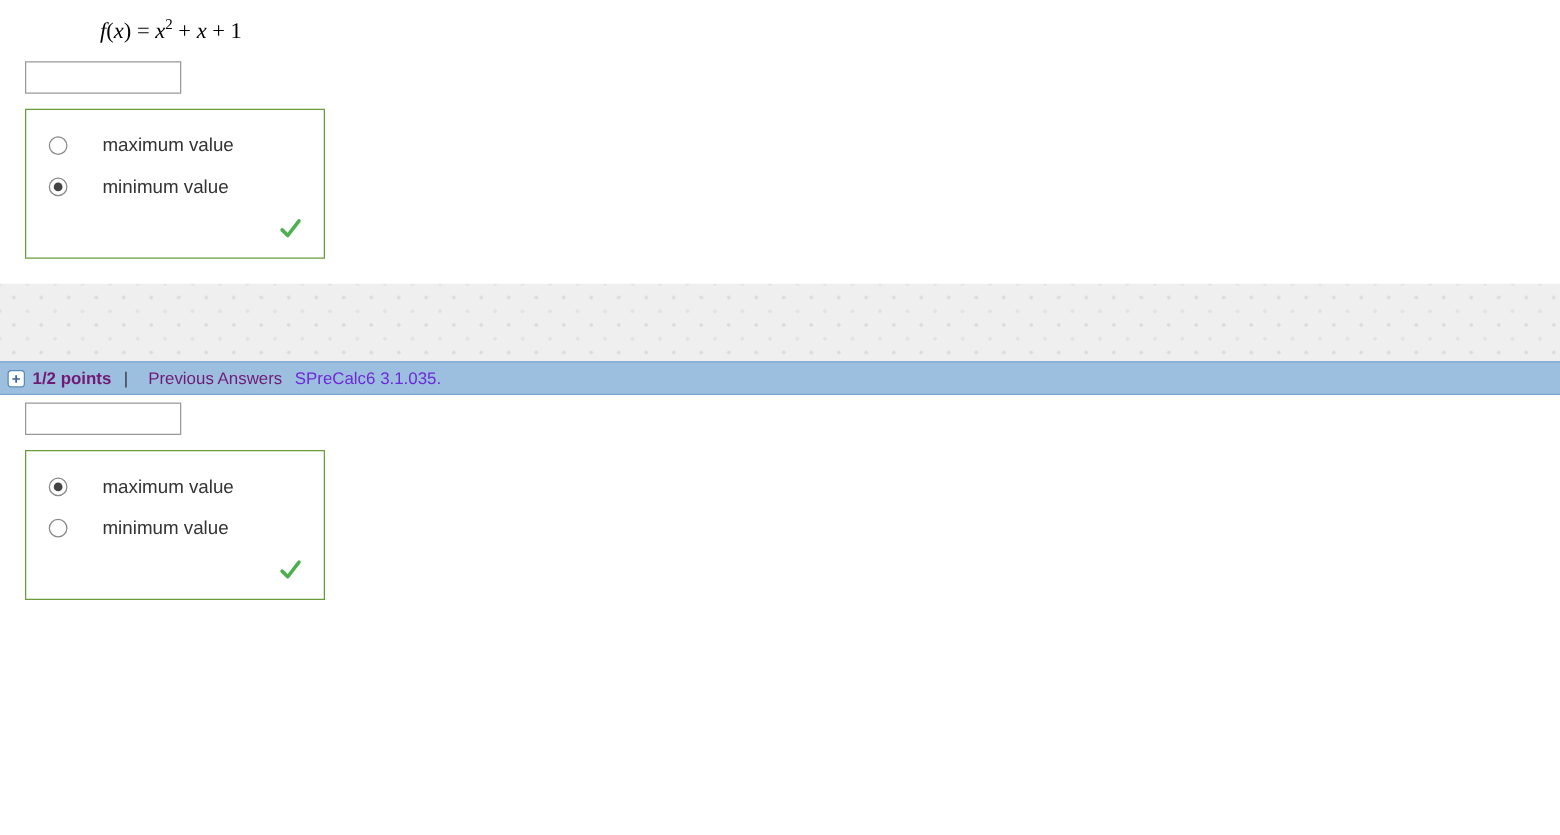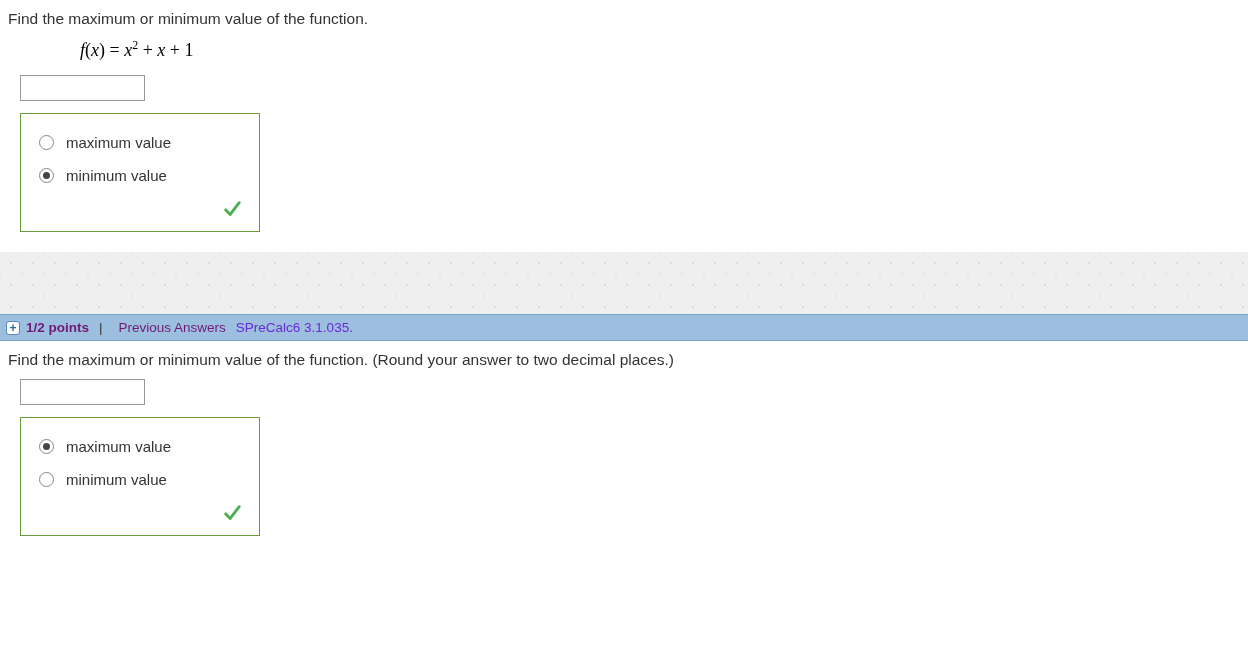--- a/index.html
+++ b/index.html
@@ -44,21 +44,21 @@
     border: 1px solid #6a9b3d;
     width: 240px;
     padding: 14px 14px 6px 14px;
     margin-left: 12px;
     margin-top: 2px;
     position: relative;
   }
   .choice-row {
     display: flex;
     align-items: center;
-    gap: 12px;
+    gap: 28px;
     margin: 6px 0 16px 4px;
   }
   .radio {
     width: 15px;
     height: 15px;
     border: 1.5px solid #888;
     border-radius: 50%;
     display: inline-flex;
     align-items: center;
     justify-content: center;
@@ -114,21 +114,20 @@
   }
   .points { color: #701a75; font-weight: bold; }
   .prev-answers { color: #701a75; cursor: pointer; margin-left: 6px; }
   .qref { margin-left: 4px; color: #6d28d9; }
   .sep { margin: 0 4px; color: #333; }
 </style>
 </head>
 <body>
 
 <div class="section">
-  <div class="prompt">Find the maximum or minimum value of the function.</div>
   <div class="formula">
     <span style="font-style:italic;">f</span><span class="num">(</span><span style="font-style:italic;">x</span><span class="num">) = </span><span style="font-style:italic;">x</span><sup>2</sup><span class="num"> + </span><span style="font-style:italic;">x</span><span class="num"> + 1</span>
   </div>
   <input class="answer-input" type="text" style="">
   <div class="choice-box">
     <div class="choice-row">
       <span class="radio"></span>
       <span class="choice-label">maximum value</span>
     </div>
     <div class="choice-row">
@@ -149,21 +148,20 @@
 
 <div class="question-header">
   <span class="expand-btn">+</span>
   <span class="points">1/2 points</span>
   <span class="sep">|</span>
   <span class="prev-answers">Previous Answers</span>
   <span class="qref">SPreCalc6 3.1.035.</span>
 </div>
 
 <div class="section">
-  <div class="prompt">Find the maximum or minimum value of the function. (Round your answer to two decimal places.)</div>
   <input class="answer-input" type="text" style="">
   <div class="choice-box">
     <div class="choice-row">
       <span class="radio selected"></span>
       <span class="choice-label">maximum value</span>
     </div>
     <div class="choice-row">
       <span class="radio"></span>
       <span class="choice-label">minimum value</span>
     </div>

